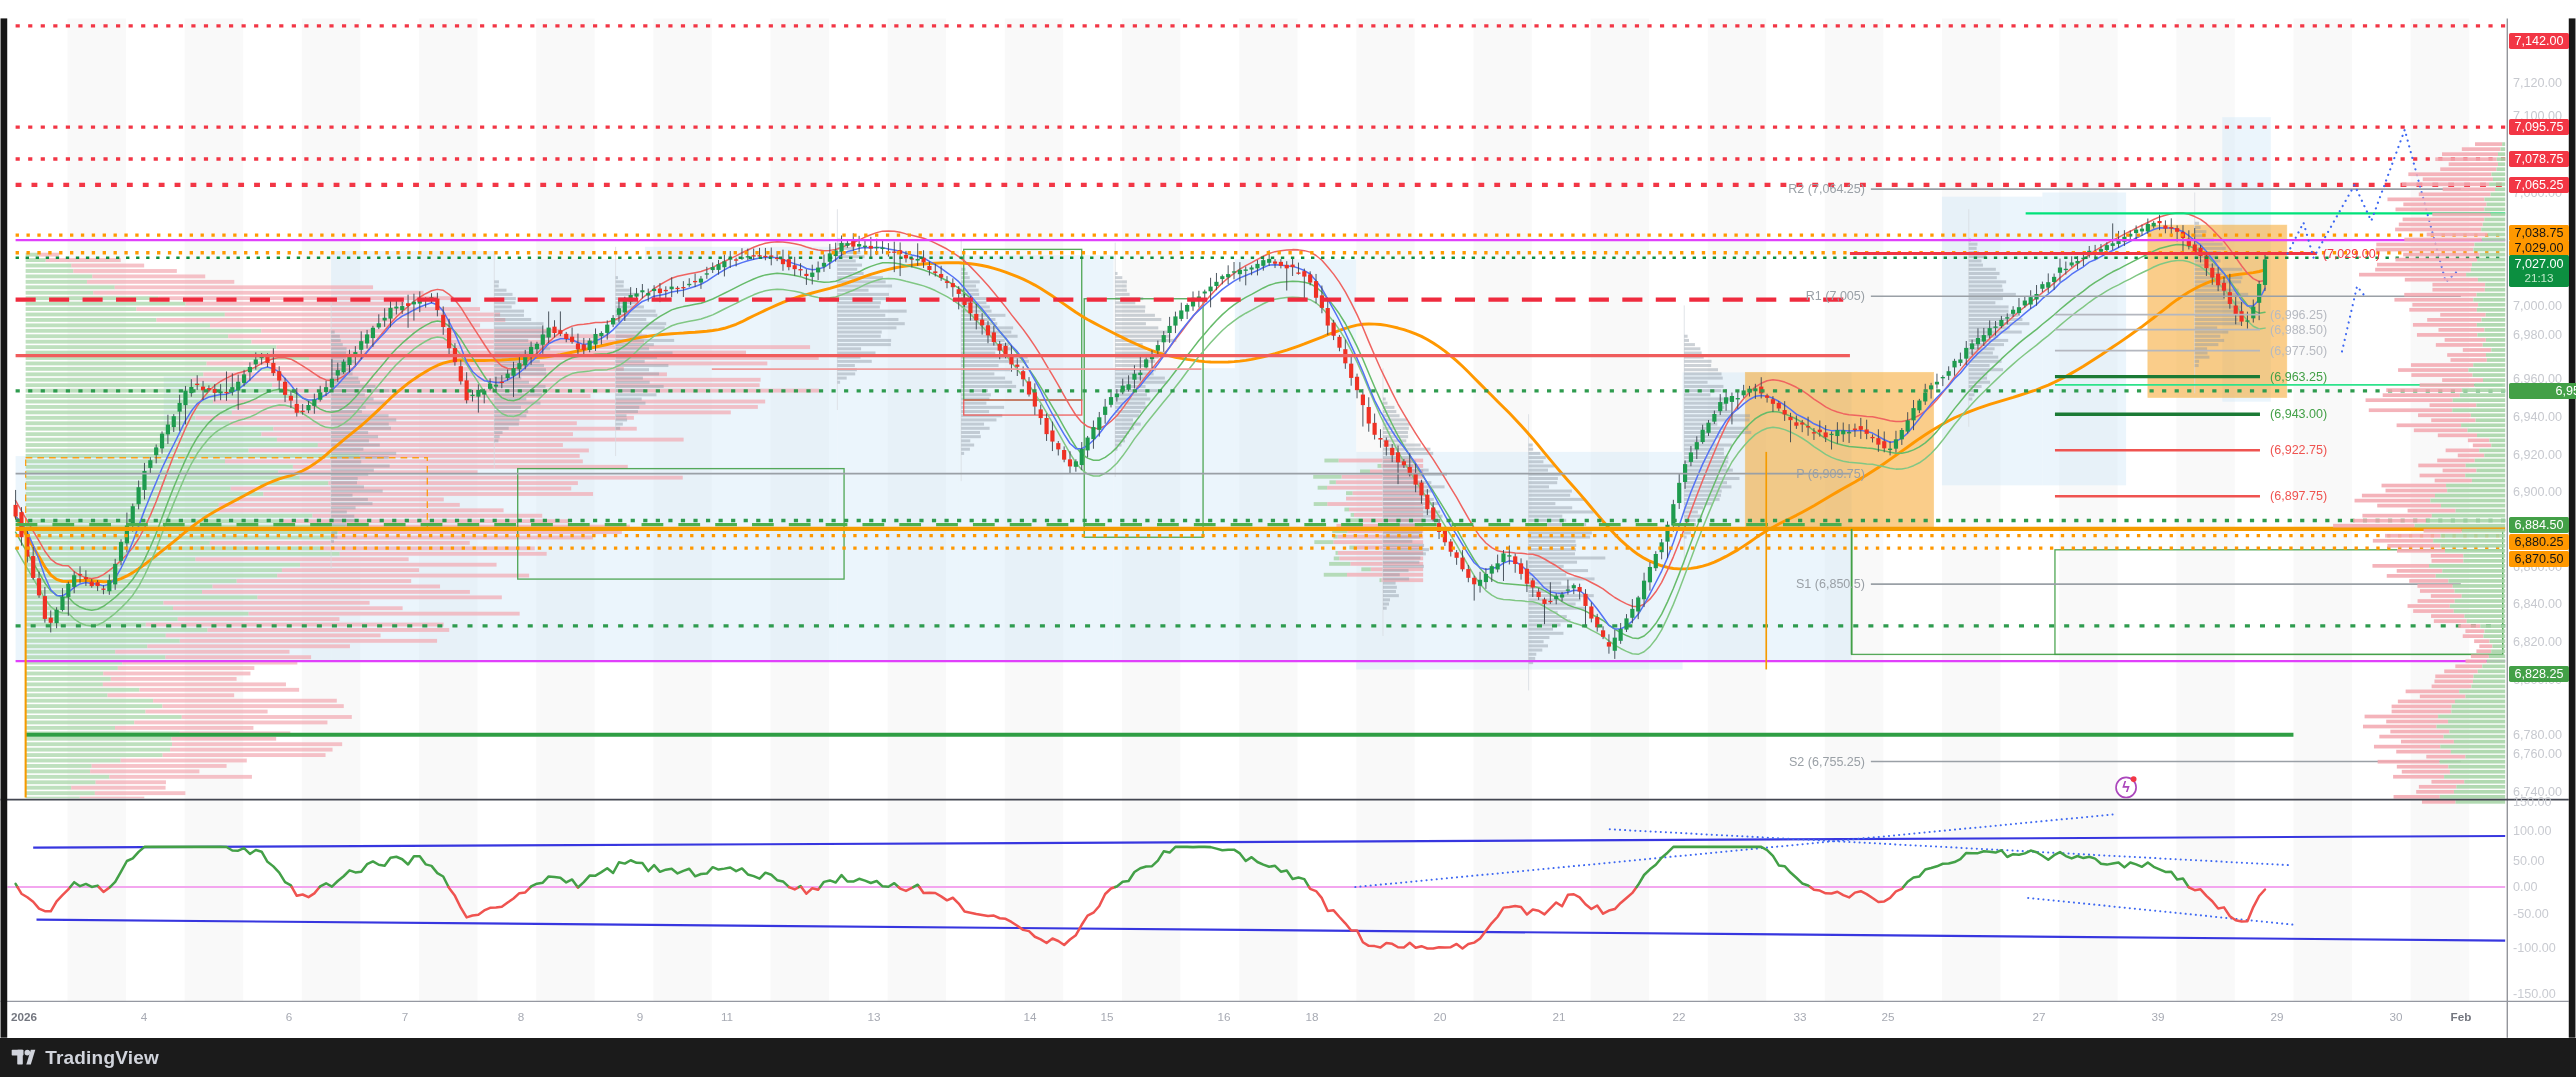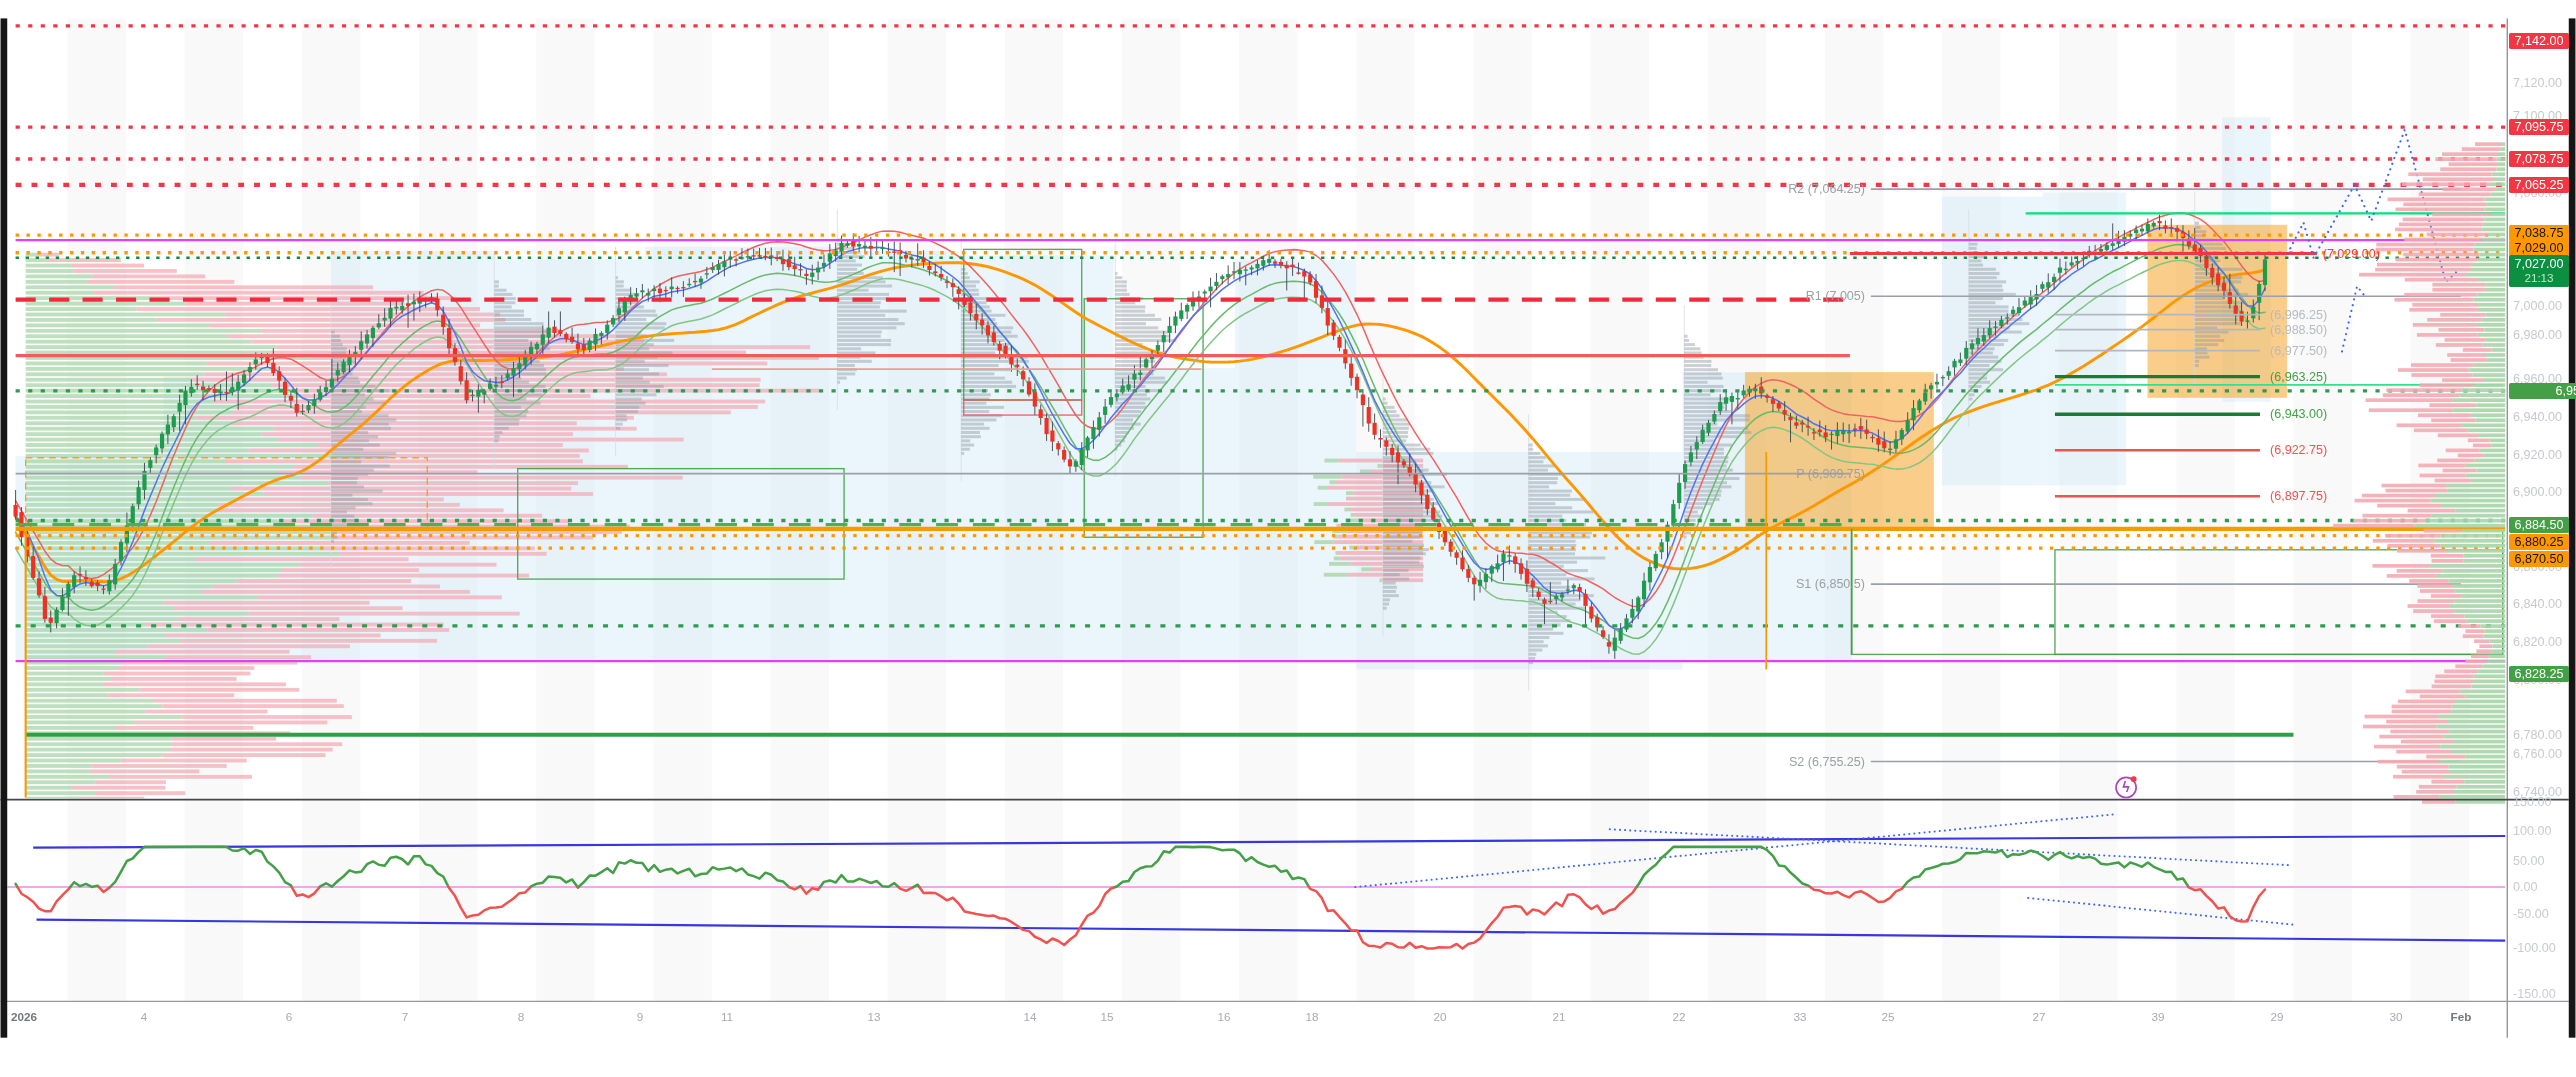--- a/index.html
+++ b/index.html
@@ -2035,14 +2035,25 @@
       <div class="timelabel" style="left: 1679px;">22</div>
       <div class="timelabel" style="left: 1800px;">33</div>
       <div class="timelabel" style="left: 1888px;">25</div>
       <div class="timelabel" style="left: 2039px;">27</div>
       <div class="timelabel" style="left: 2158px;">39</div>
       <div class="timelabel" style="left: 2277px;">29</div>
       <div class="timelabel" style="left: 2396px;">30</div>
       <div class="timelabel major" style="left: 2461px;">Feb</div>
     </div>
 
+  <div id="footer">
+    <span style="display:inline-flex;">
+      <svg width="25" height="25" viewBox="0 0 36 36">
+        <rect x="1" y="7" width="17" height="8" rx="1" fill="#d1d4dc"></rect>
+        <rect x="9" y="7" width="8" height="21" rx="1" fill="#d1d4dc"></rect>
+        <circle cx="23.5" cy="11" r="4" fill="#d1d4dc"></circle>
+        <polygon points="22,28 28.5,7 35,7 28.5,28" fill="#d1d4dc"></polygon>
+      </svg>
+    </span>
+    <span class="brand">TradingView</span>
+  </div>
 </div>
 
 
 </body></html>

